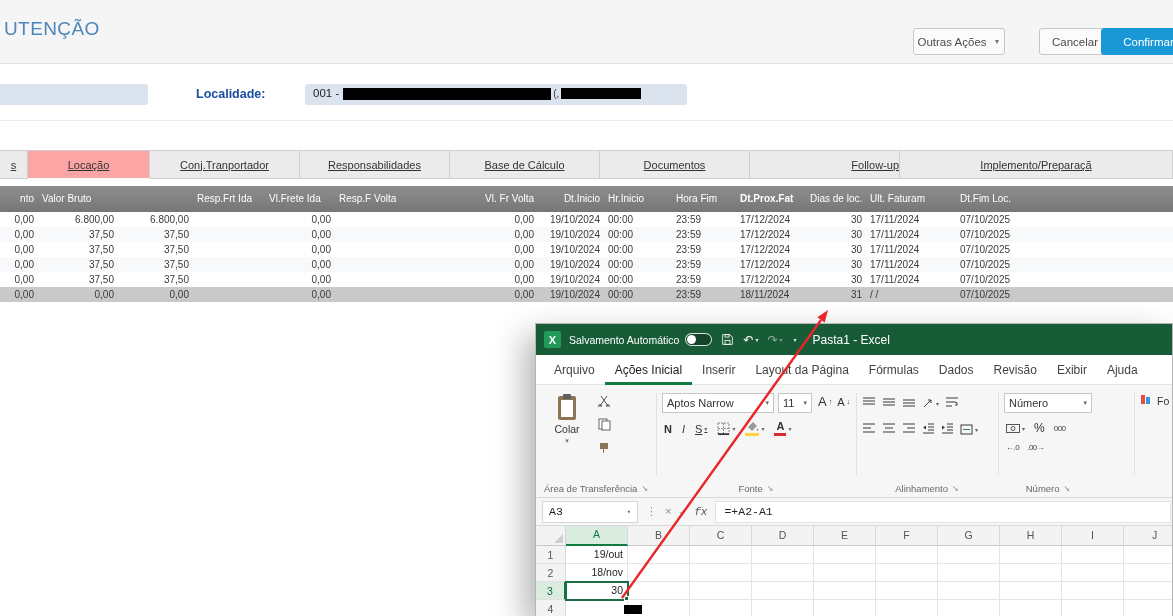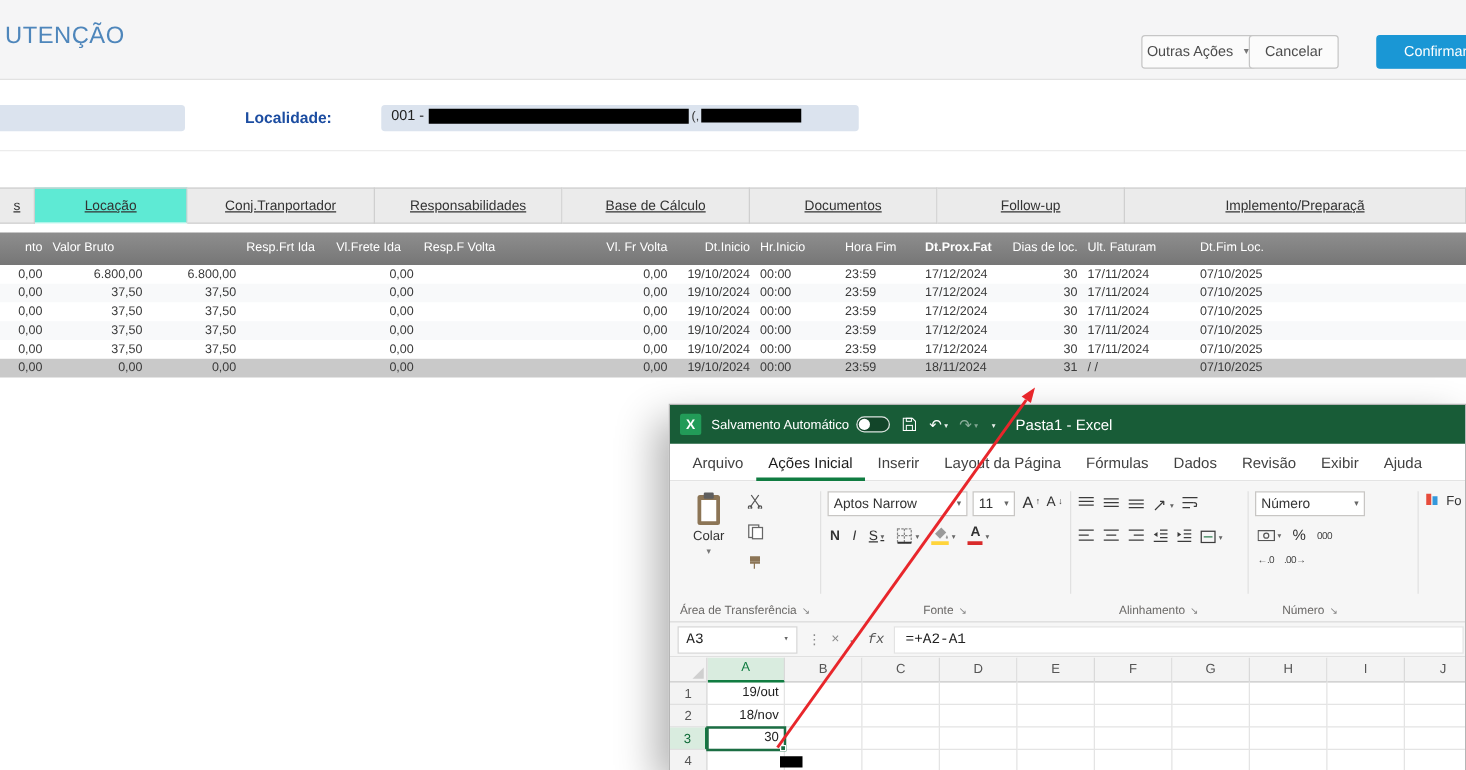--- a/index.html
+++ b/index.html
@@ -10,39 +10,39 @@
   *{margin:0;padding:0;box-sizing:border-box;}
   html,body{width:1173px;height:616px;overflow:hidden;background:#fff;
     font-family:"Liberation Sans",sans-serif;}
   .stage{position:relative;width:1173px;height:616px;overflow:hidden;background:#fff;}
 
   
   .topbar{position:absolute;left:0;top:0;width:1173px;height:64px;background:#f5f5f6;border-bottom:1px solid #e2e2e2;}
   .page-title{position:absolute;left:4px;top:18px;font-size:19px;font-weight:400;color:var(--title-blue,#4e86bb);letter-spacing:.4px;white-space:nowrap;}
   .tb-btn{position:absolute;top:28px;height:27px;border-radius:3px;font-size:11.5px;display:flex;align-items:center;justify-content:center;gap:7px;border:1px solid #c6c6c6;background:#fbfbfb;color:#4c4c4c;white-space:nowrap;cursor:default;}
   .btn-outras{left:913px;width:92px;}
-  .btn-cancel{left:999px;width:72px;}
+  .btn-cancel{left:1039px;width:72px;}
   .btn-confirm{left:1101px;width:95px;background:var(--accent-blue,#1a97d5);border-color:var(--accent-blue,#1a97d5);color:#fff;overflow:hidden;}
   .caret-sm{font-size:7px;color:#777;}
 
   
   .field-left{position:absolute;left:-22px;top:84px;width:170px;height:21px;background:var(--field-bg,#dbe3ee);border-radius:3px;}
   .loc-label{position:absolute;left:196px;top:87px;font-size:12.5px;font-weight:bold;color:var(--label-blue,#1c4da1);white-space:nowrap;}
   .field-loc{position:absolute;left:305px;top:84px;width:382px;height:21px;background:var(--field-bg,#dbe3ee);border-radius:3px;font-size:11.5px;color:#222;line-height:19px;padding-left:8px;white-space:nowrap;overflow:hidden;}
   .redact{display:inline-block;background:#000;vertical-align:middle;}
   .blob1{width:208px;height:12px;margin-left:4px;}
   .blob2{width:80px;height:11px;margin-left:2px;}
   .frag{font-size:10px;color:#333;margin-left:2px;}
   .form-divider{position:absolute;left:0;top:120px;width:1173px;height:1px;background:#ececec;}
 
   
   .tabs{position:absolute;left:0;top:150px;width:1173px;height:29px;display:flex;background:#f2f2f2;}
   .tab{height:29px;border:1px solid #cfcfcf;border-left-width:0;background:#ebebeb;display:flex;align-items:center;justify-content:center;font-size:11px;color:#333;white-space:nowrap;overflow:hidden;flex:0 0 auto;cursor:default;}
   .tab .lbl{text-decoration:underline;}
-  .tab.active{background:#5eead4;border-bottom-color:#fff;justify-content:center;}
+  .tab.active{background:#fca5a5;border-bottom-color:#fff;justify-content:center;}
 
   
   .grid-head{position:absolute;left:0;top:186px;width:1173px;height:26px;display:flex;background:linear-gradient(#8e8e8e,#767676);color:#fff;font-size:10px;}
   .gh-cell{padding:0 4px;line-height:26px;white-space:nowrap;overflow:hidden;flex:0 0 auto;}
   .grid-body{position:absolute;left:0;top:212px;width:1173px;}
   .grid-row{display:flex;height:15px;font-size:10px;color:#3a3a3a;background:#fff;}
   .grid-row.alt{background:#f8f9fa;}
   .grid-row.selected{background:var(--selected-row,#c9c9c9);}
   .gc{padding:0 4px;line-height:15px;white-space:nowrap;overflow:hidden;flex:0 0 auto;}
   .al-r{text-align:right;} .al-l{text-align:left;}
@@ -146,21 +146,21 @@
       </div>
       <div class="tab" style="width: 150px;">
         <span class="lbl">Responsabilidades</span>
       </div>
       <div class="tab" style="width: 150px;">
         <span class="lbl">Base de Cálculo</span>
       </div>
       <div class="tab" style="width: 150px;">
         <span class="lbl">Documentos</span>
       </div>
-      <div class="tab" style="width: 150px;">
+      <div class="tab" style="width: 150px; justify-content: flex-end;">
         <span class="lbl">Follow-up</span>
       </div>
       <div class="tab" style="width: 273px;">
         <span class="lbl">Implemento/Preparaçã</span>
       </div>
     </nav>
 
   <div class="grid-head" id="grid-head">
       <div class="gh-cell al-r" style="width: 38px;">nto</div>
       <div class="gh-cell al-l" style="width: 80px;">Valor Bruto</div>

